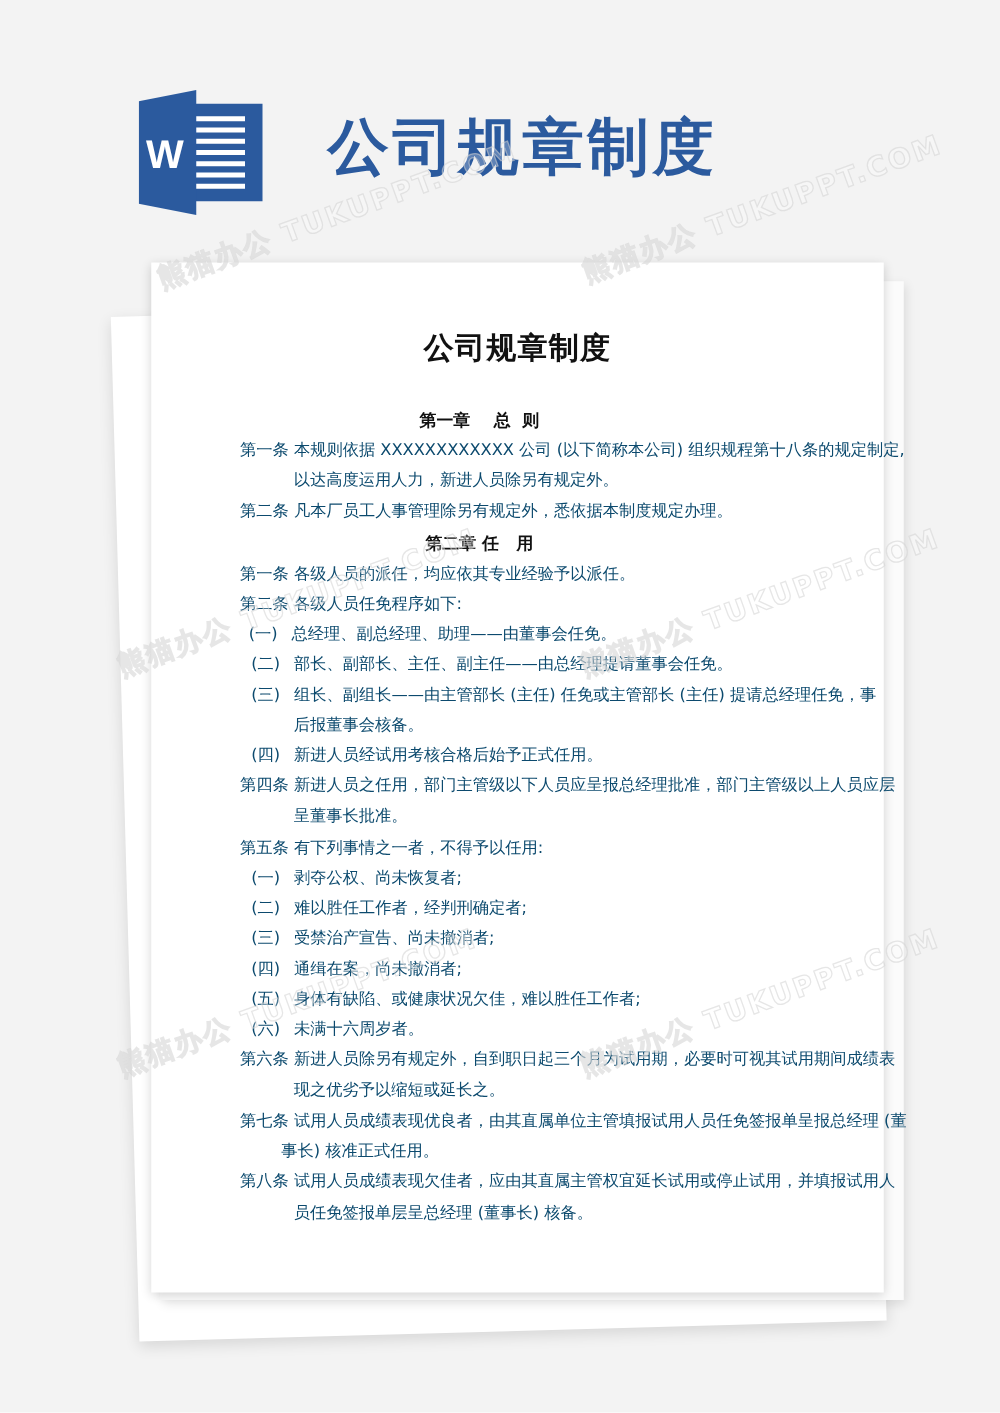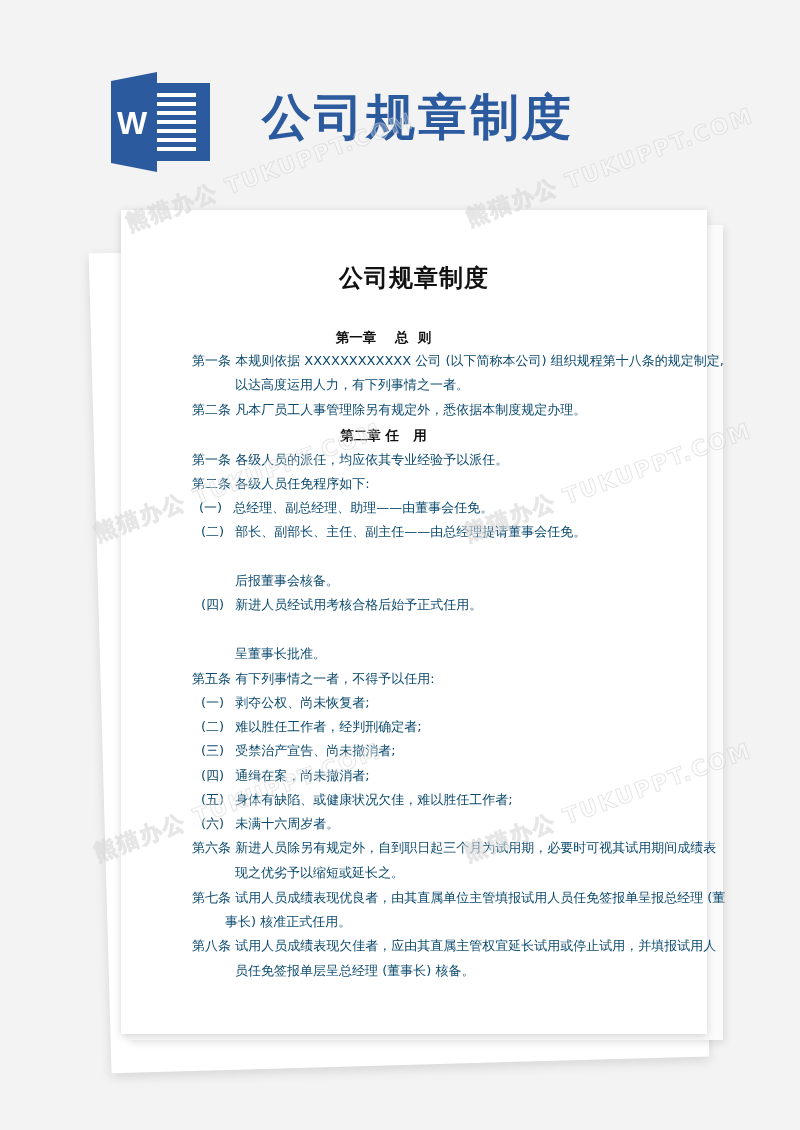--- a/index.html
+++ b/index.html
@@ -74,21 +74,21 @@
 
 <div class="page">
   <div class="doc-title">公司规章制度</div>
 
   <div class="chapter" style="top:118px">第一章    总  则</div>
 
   <div class="line" style="left:71px; top:142px">
     <span class="lbl">第一条</span>
     <span>本规则依据 XXXXXXXXXXXX 公司 (以下简称本公司) 组织规程第十八条的规定制定,</span>
   </div>
-  <div class="line" style="left:114px; top:166px">以达高度运用人力，有下列事情之一者。</div>
+  <div class="line" style="left:114px; top:166px">以达高度运用人力，新进人员除另有规定外。</div>
   <div class="line" style="left:71px; top:191px">
     <span class="lbl">第二条</span>
     <span>凡本厂员工人事管理除另有规定外，悉依据本制度规定办理。</span>
   </div>
 
   <div class="chapter" style="top:216px">第二章 任   用</div>
 
   <div class="line" style="left:71px; top:241px">
     <span class="lbl">第一条</span>
     <span>各级人员的派任，均应依其专业经验予以派任。</span>
@@ -98,24 +98,32 @@
     <span>各级人员任免程序如下:</span>
   </div>
   <div class="line" style="left:78px; top:289px">
     <span class="lbl" style="width:30px">(一)</span>
     <span>总经理、副总经理、助理——由董事会任免。</span>
   </div>
   <div class="line" style="left:80px; top:313px">
     <span class="lbl" style="width:30px">(二)</span>
     <span>部长、副部长、主任、副主任——由总经理提请董事会任免。</span>
   </div>
+  <div class="line" style="left:80px; top:338px">
+    <span class="lbl" style="width:30px">(三)</span>
+    <span>组长、副组长——由主管部长 (主任) 任免或主管部长 (主任) 提请总经理任免，事</span>
+  </div>
   <div class="line" style="left:114px; top:362px">后报董事会核备。</div>
   <div class="line" style="left:80px; top:386px">
     <span class="lbl" style="width:30px">(四)</span>
     <span>新进人员经试用考核合格后始予正式任用。</span>
+  </div>
+  <div class="line" style="left:71px; top:410px">
+    <span class="lbl">第四条</span>
+    <span>新进人员之任用，部门主管级以下人员应呈报总经理批准，部门主管级以上人员应层</span>
   </div>
   <div class="line" style="left:114px; top:435px">呈董事长批准。</div>
   <div class="line" style="left:71px; top:460px">
     <span class="lbl">第五条</span>
     <span>有下列事情之一者，不得予以任用:</span>
   </div>
   <div class="line" style="left:80px; top:484px">
     <span class="lbl" style="width:30px">(一)</span>
     <span>剥夺公权、尚未恢复者;</span>
   </div>

